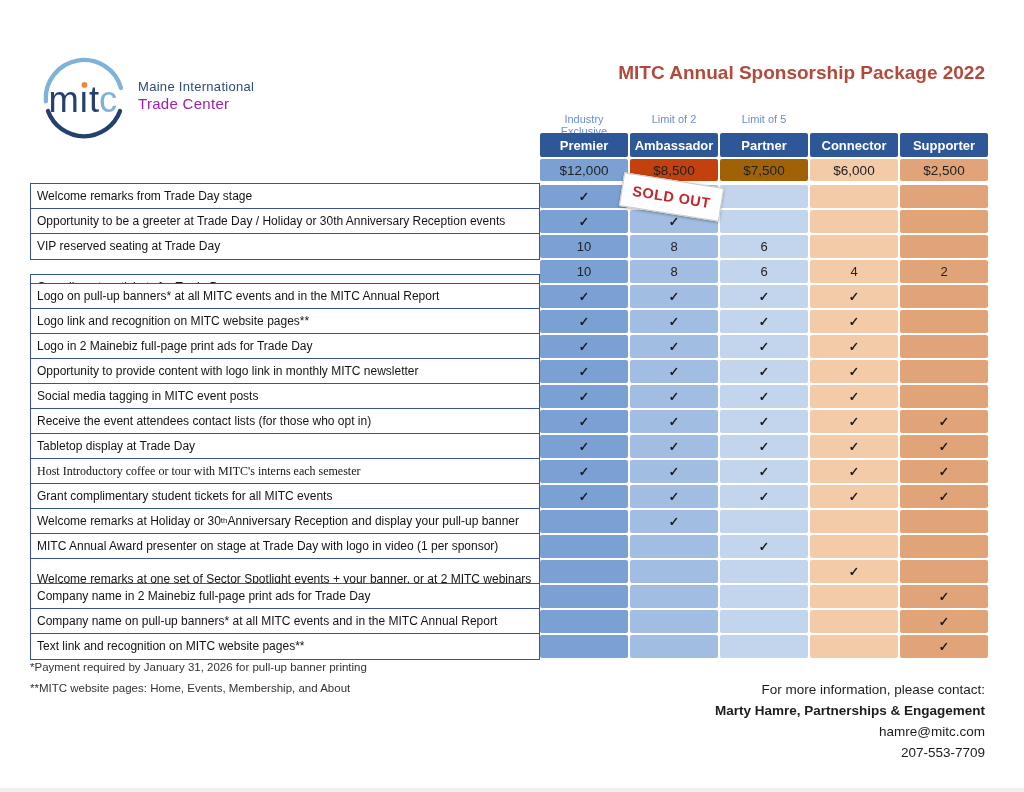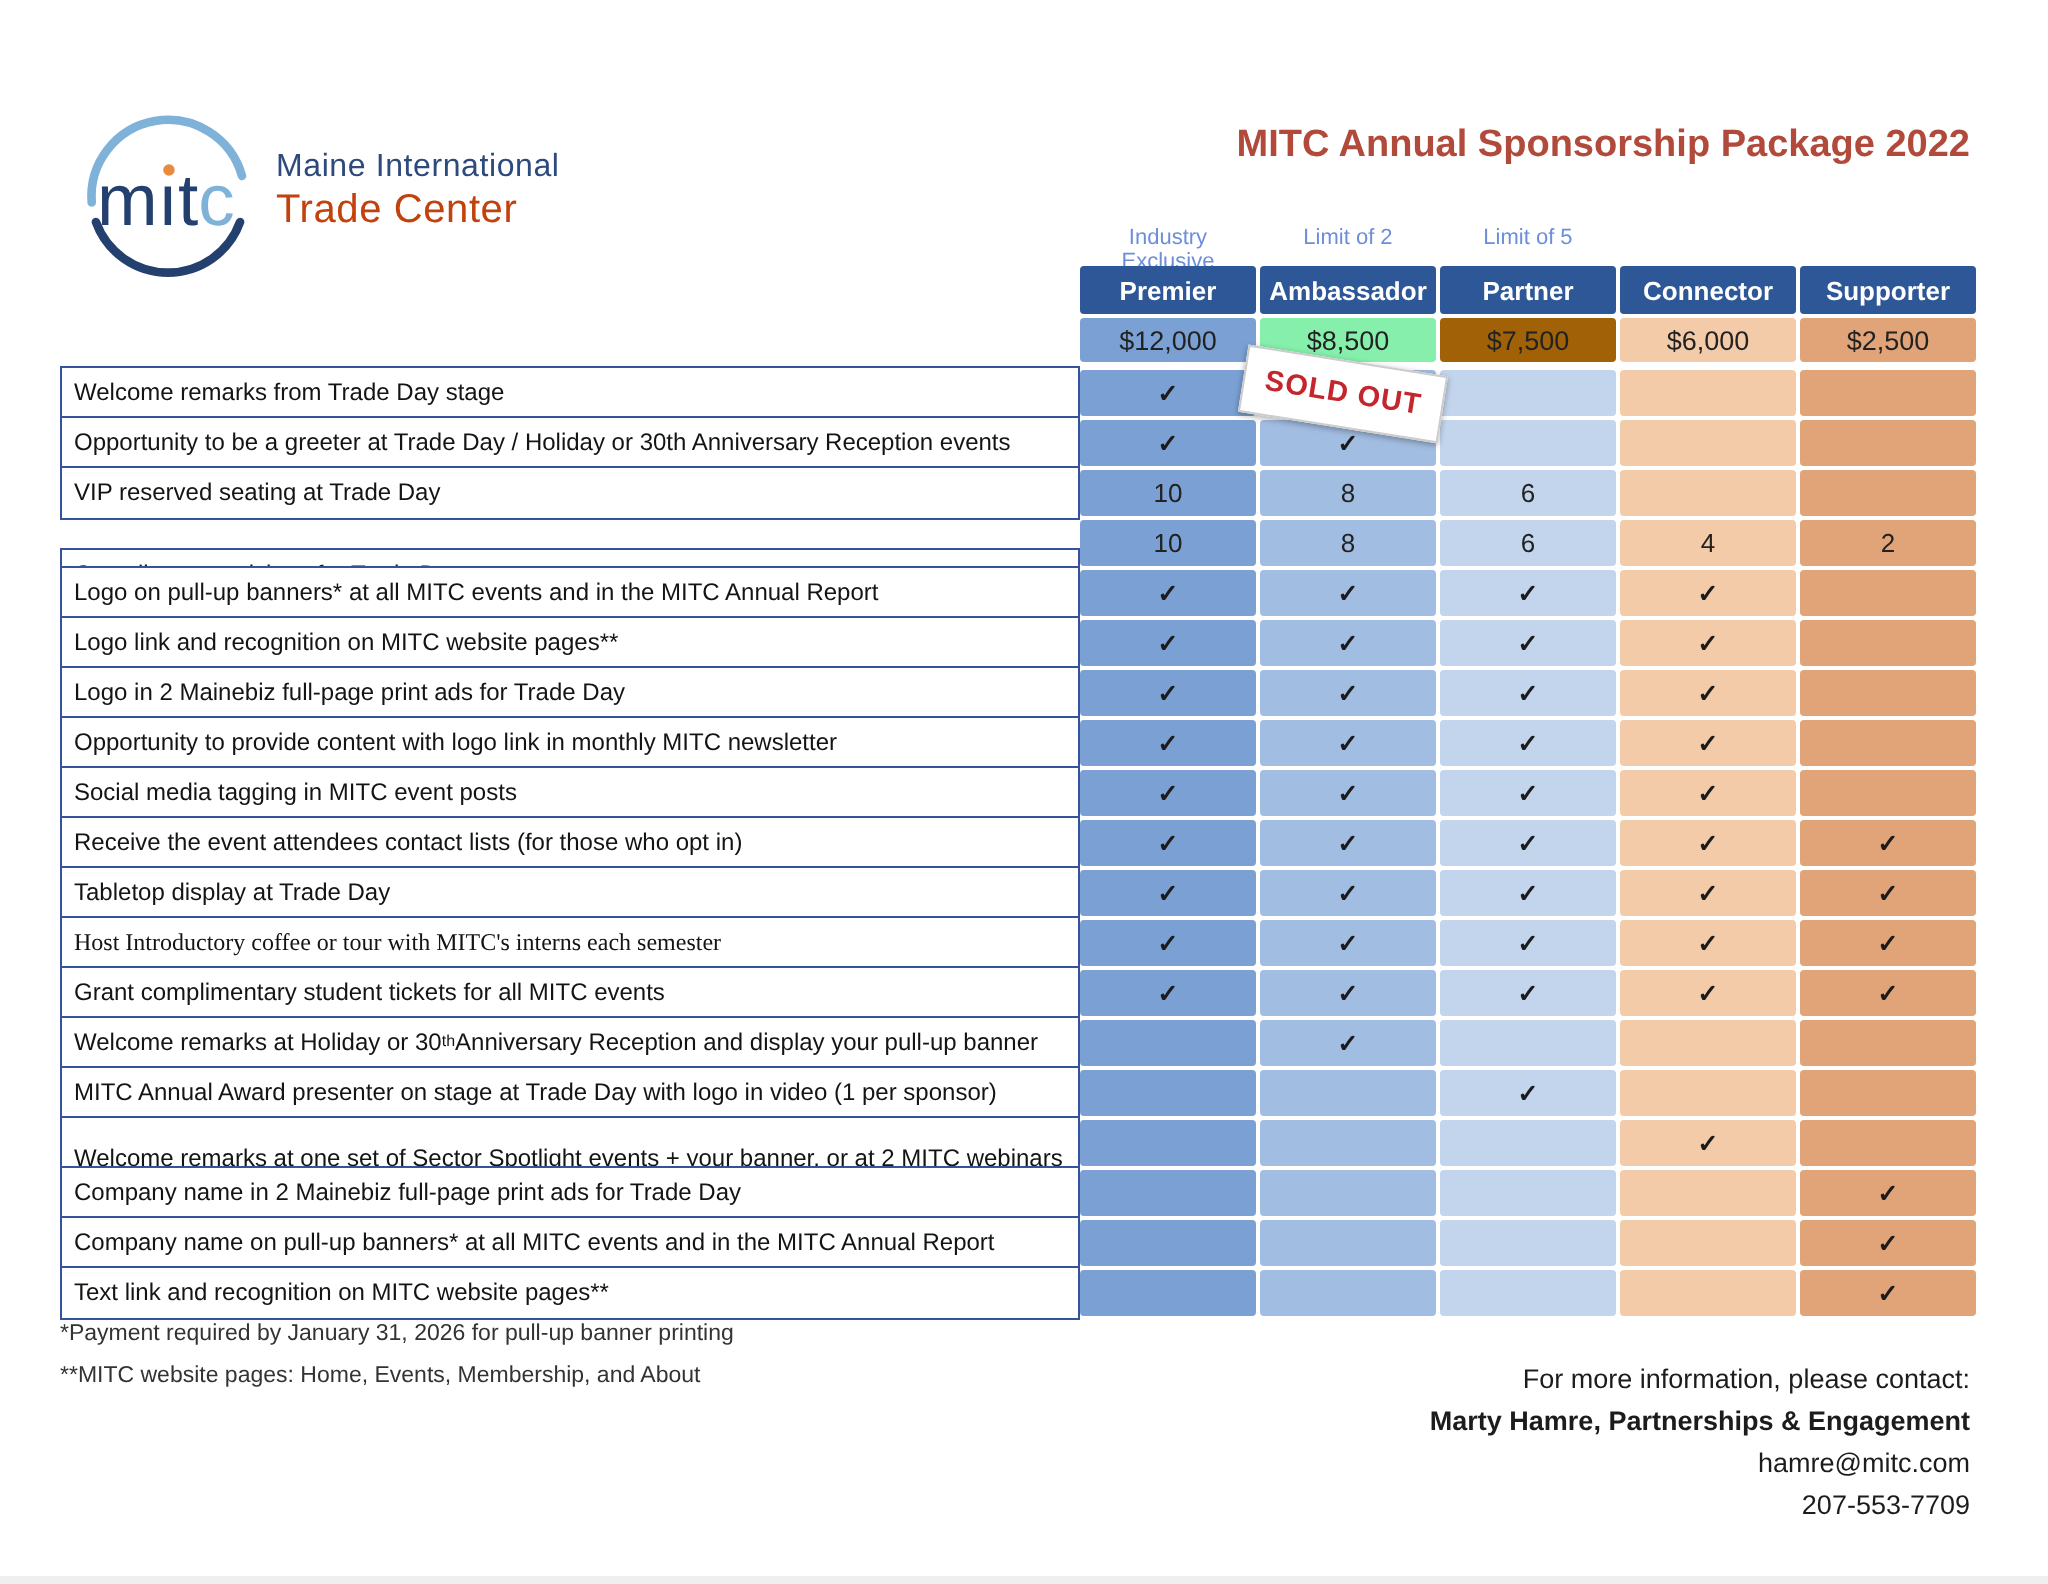--- a/index.html
+++ b/index.html
@@ -5,22 +5,22 @@
   html,body{margin:0;padding:0;background:#fff;}
   .page{
     position:relative;width:1024px;height:792px;background:#ffffff;overflow:hidden;
     font-family:"Liberation Sans",sans-serif;
   }
   .bottom-strip{position:absolute;left:0;bottom:0;width:100%;height:4px;background:#efefef;}
 
   
   .logo-wrap{position:absolute;left:38px;top:50px;display:flex;align-items:center;}
   .brand-text{margin-left:8px;line-height:1.15;}
-  .brand-line1{font-size:16px;color:#2e4a7c;letter-spacing:.3px;}
-  .brand-line2{font-size:20px;color:#c2410c;letter-spacing:.3px;}
+  .brand-line1{font-size:13px;color:#2e4a7c;letter-spacing:.3px;}
+  .brand-line2{font-size:15px;color:#a21caf;letter-spacing:.3px;}
 
   
   .doc-title{position:absolute;top:62px;right:39px;font-size:19px;font-weight:bold;color:#b24a3c;}
 
   
   .qualifier{position:absolute;height:15px;font-size:11px;color:#6c8ed8;text-align:center;top:113px;}
 
   
   .col-header{position:absolute;top:133px;height:24px;background:#2d5796;color:#ffffff;
     font-size:13px;font-weight:bold;display:flex;align-items:center;justify-content:center;border-radius:2px;}
@@ -71,21 +71,21 @@
   </div>
 
   <div class="doc-title">MITC Annual Sponsorship Package 2022</div>
 
   <div id="col-tops">
       <div class="qualifier" style="left: 540px; width: 88px;">Industry Exclusive</div>
       <div class="col-header" style="left: 540px; width: 88px;">Premier</div>
       <div class="price-cell" style="left: 540px; width: 88px; background: rgb(123, 161, 212);">$12,000</div>
       <div class="qualifier" style="left: 630px; width: 88px;">Limit of 2</div>
       <div class="col-header" style="left: 630px; width: 88px;">Ambassador</div>
-      <div class="price-cell" style="left: 630px; width: 88px; background: #86efac;">$8,500</div>
+      <div class="price-cell" style="left: 630px; width: 88px; background: #c2410c;">$8,500</div>
       <div class="qualifier" style="left: 720px; width: 88px;">Limit of 5</div>
       <div class="col-header" style="left: 720px; width: 88px;">Partner</div>
       <div class="price-cell" style="left: 720px; width: 88px; background: #a16207;">$7,500</div>
       <div class="col-header" style="left: 810px; width: 88px;">Connector</div>
       <div class="price-cell" style="left: 810px; width: 88px; background: rgb(244, 203, 169);">$6,000</div>
       <div class="col-header" style="left: 900px; width: 88px;">Supporter</div>
       <div class="price-cell" style="left: 900px; width: 88px; background: rgb(224, 164, 120);">$2,500</div>
     </div>
 
   <div class="sold-out">SOLD OUT</div>

